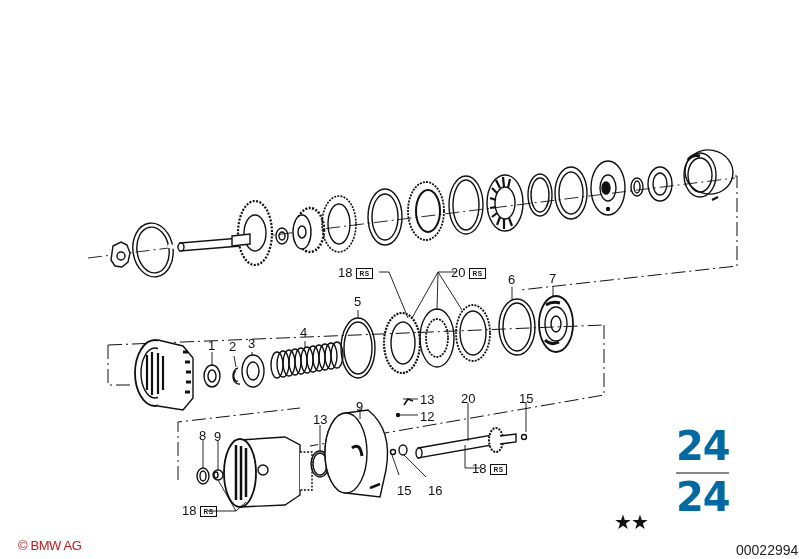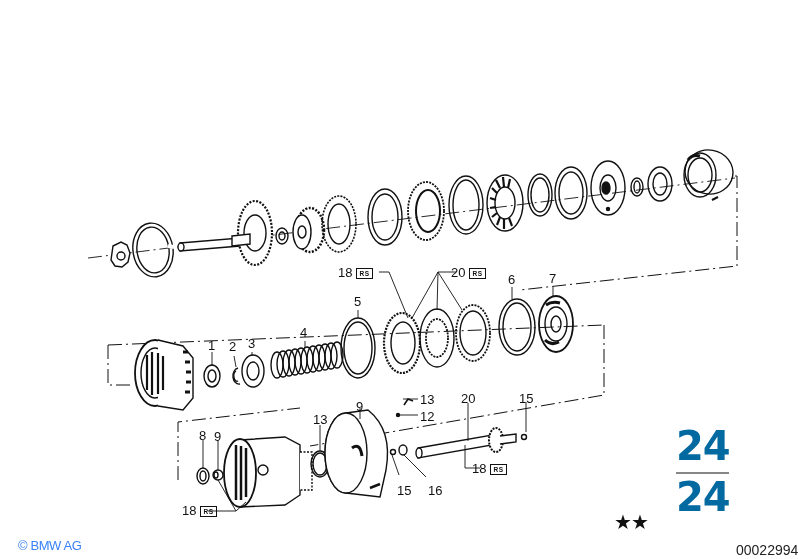--- a/index.html
+++ b/index.html
@@ -2,21 +2,21 @@
 <html><head>
 <meta charset="utf-8">
 <style>
   html, body { margin: 0; padding: 0; background: #ffffff; }
   body { width: 799px; height: 559px; position: relative; overflow: hidden; font-family: "Liberation Sans", sans-serif; color: #111; }
   #diagram { position: absolute; left: 0; top: 0; width: 799px; height: 559px; }
   .lbl { position: absolute; font-family: "Liberation Sans", sans-serif; font-size: 13px; color: #111; line-height: 1; white-space: nowrap; }
   .rs { display: inline-block; border: 1.3px solid #111; font-size: 6.5px; font-weight: bold; padding: 1px 2px; line-height: 7px; vertical-align: middle; letter-spacing: 0.5px; margin-left: 4px; }
   .group-num { position: absolute; left: 676px; font-family: "DejaVu Sans", sans-serif; font-weight: bold; font-size: 40px; line-height: 1; color: #0369a1; letter-spacing: -1px; }
   .stars { position: absolute; left: 614px; top: 512px; font-size: 20px; line-height: 1; color: #111; letter-spacing: -1px; }
-  .copyright { position: absolute; left: 18px; top: 538px; font-size: 13px; color: #3b82f6; letter-spacing: -0.4px; }
+  .copyright { position: absolute; left: 18px; top: 538px; font-size: 13px; color: #b91c1c; letter-spacing: -0.4px; }
   .ref { position: absolute; left: 736px; top: 542px; font-size: 14px; color: #222; }
 </style>
 </head>
 <body>
 
 <svg id="diagram" viewBox="0 0 799 559" xmlns="http://www.w3.org/2000/svg">
   <g fill="none" stroke="#111" stroke-width="1.4">
 
     <g>
       <line x1="88" y1="258" x2="735" y2="178" stroke-dasharray="14 4 2 4" stroke-width="0.9"></line>

